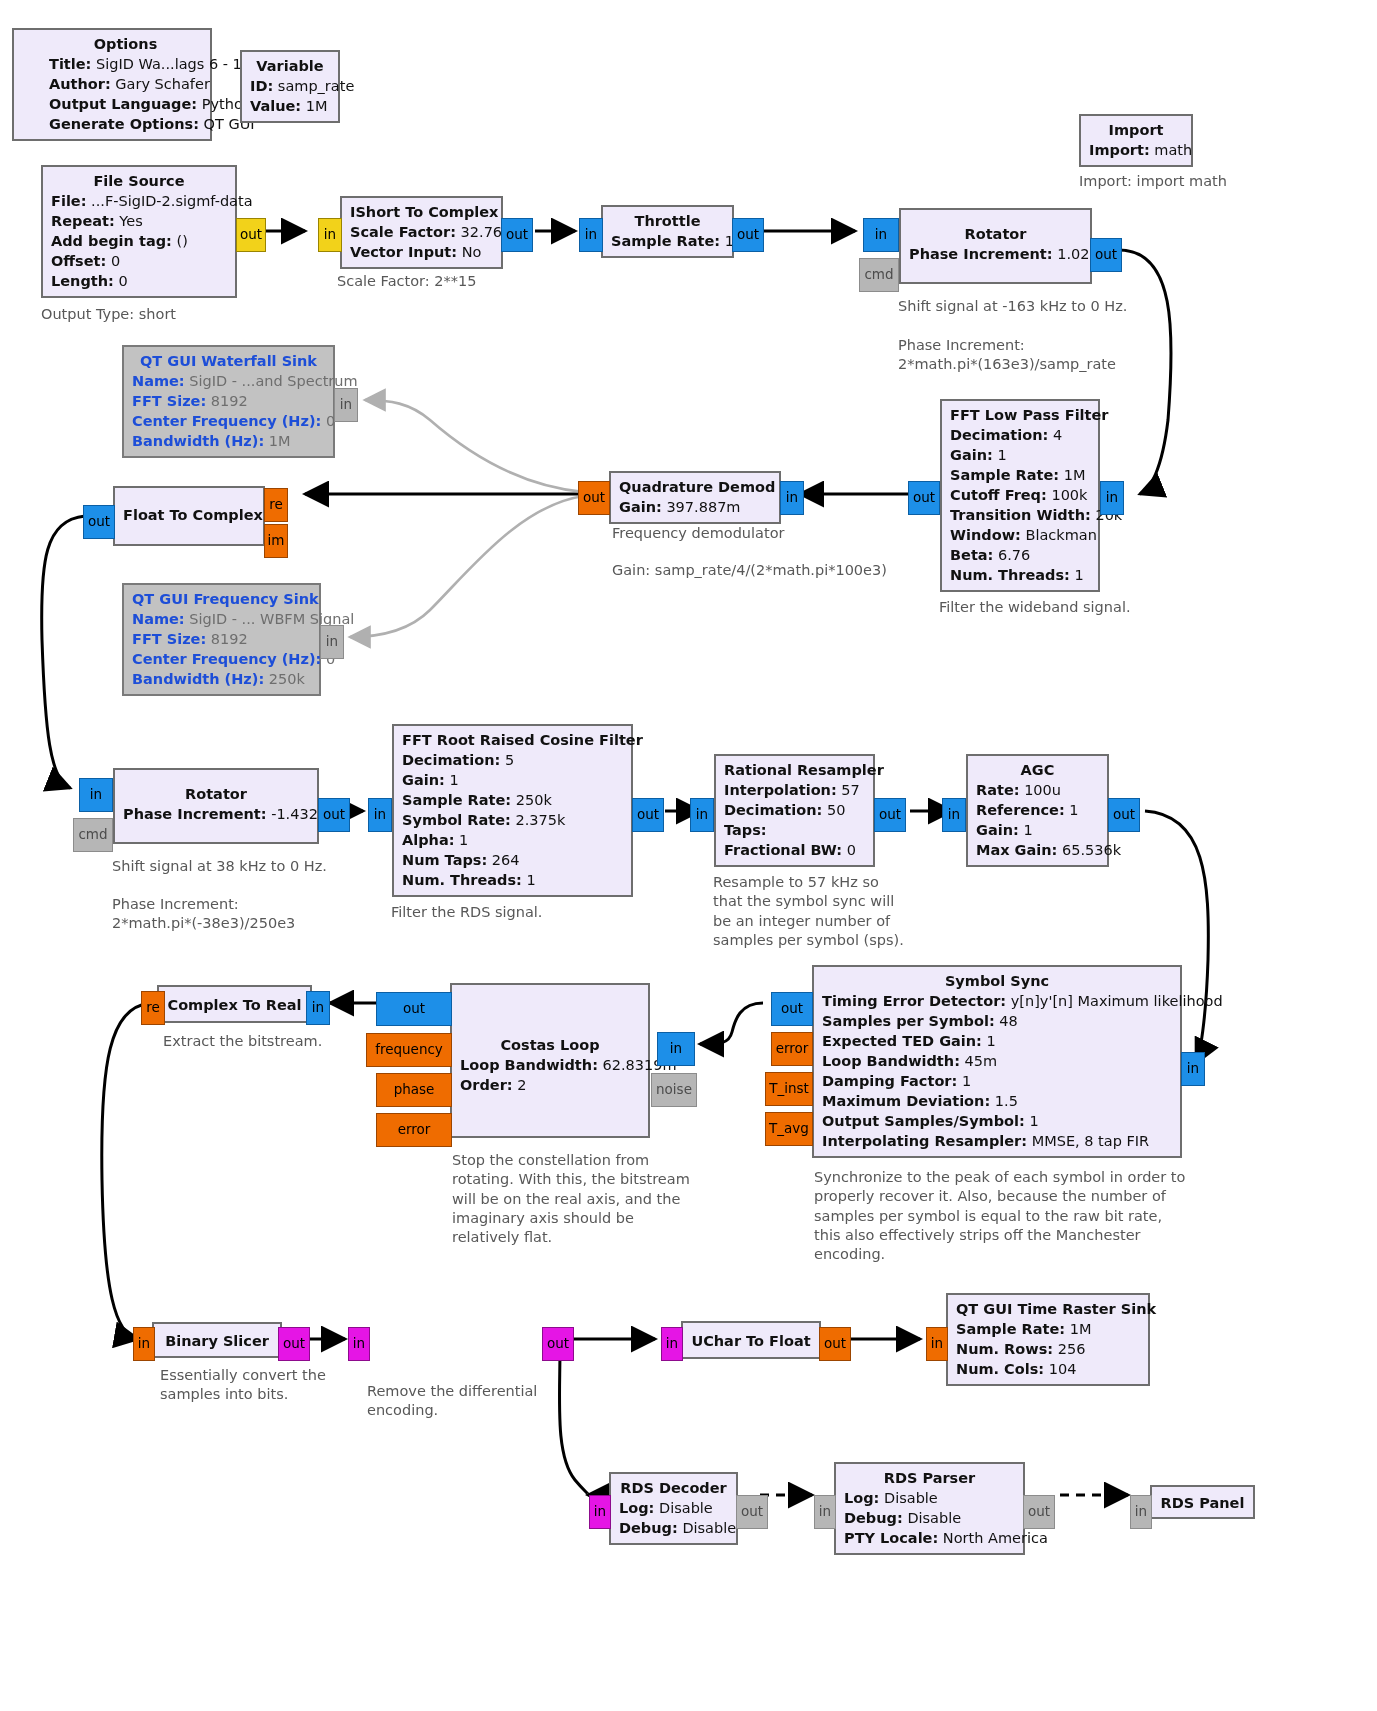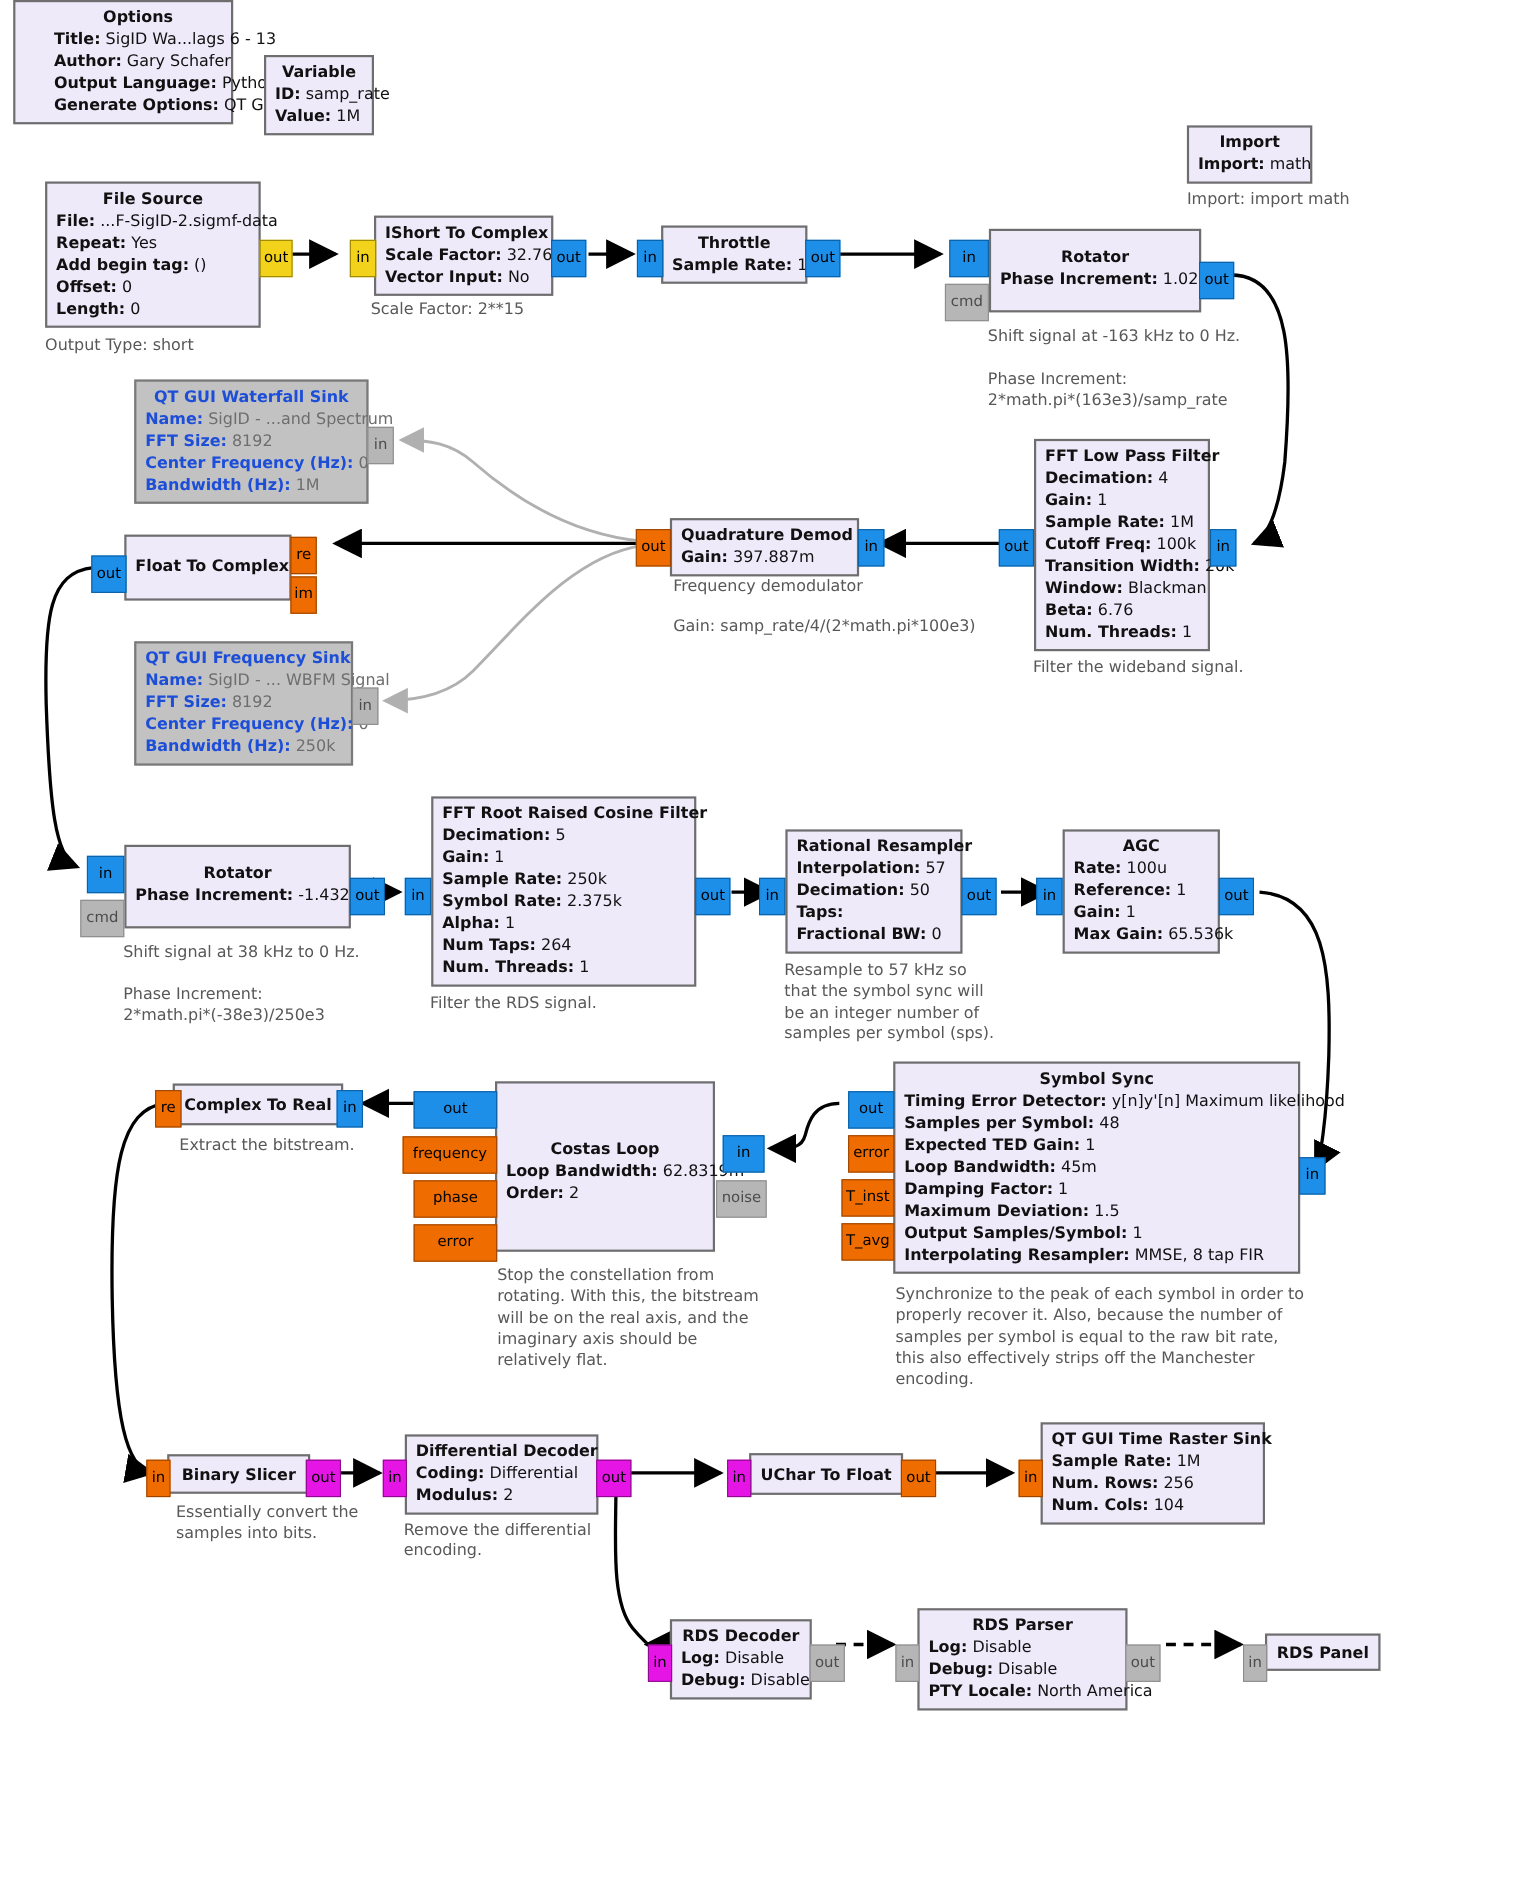--- a/index.html
+++ b/index.html
@@ -77,21 +77,21 @@
 
     <path d="M560,1348 C560,1400 555,1455 575,1480 C585,1492 590,1495 588,1495" stroke="#000" stroke-width="3" fill="none" marker-end="url(#ar)"></path>
 
     <path d="M843,1339 L920,1339" stroke="#000" stroke-width="3" fill="none" marker-end="url(#ar)"></path>
 
     <path d="M760,1495 L812,1495" stroke="#000" stroke-width="3" fill="none" stroke-dasharray="9,7" marker-end="url(#ar)"></path>
 
     <path d="M1060,1495 L1128,1495" stroke="#000" stroke-width="3" fill="none" stroke-dasharray="9,7" marker-end="url(#ar)"></path>
   </svg>
 
-  <div class="blk" style="left:12px;top:0;width:200px;padding-left:35px;">
+  <div class="blk" style="left:12px;top:28px;width:200px;padding-left:35px;">
     <span class="t">Options</span>
     <span class="r"><b>Title:</b> <span>SigID Wa...lags 6 - 13</span></span>
     <span class="r"><b>Author:</b> <span>Gary Schafer</span></span>
     <span class="r"><b>Output Language:</b> <span>Python</span></span>
     <span class="r"><b>Generate Options:</b> <span>QT GUI</span></span>
   </div>
 
   <div class="blk ctr" style="left:240px;top:50px;width:100px;">
     <span class="t">Variable</span>
     <span class="r"><b>ID:</b> <span>samp_rate</span></span>
@@ -287,25 +287,20 @@
   <div class="note" style="left:163px;top:1032px;">Extract the bitstream.</div>
 
   <div class="blk ctr" style="left:152px;top:1322px;width:130px;height:36px;padding-top:7px;">
     <span class="t">Binary Slicer</span>
   </div>
   <div class="port p-orange" style="left:133px;top:1327px;width:22px;height:25px;">in</div>
   <div class="port p-magenta" style="left:278px;top:1327px;width:32px;height:25px;">out</div>
   <div class="note" style="left:160px;top:1366px;">Essentially convert the
 samples into bits.</div>
 
-  <div class="blk" style="left:368px;top:1304px;width:176px;">
-    <span class="t">Differential Decoder</span>
-    <span class="r"><b>Coding:</b> <span>Differential</span></span>
-    <span class="r"><b>Modulus:</b> <span>2</span></span>
-  </div>
   <div class="port p-magenta" style="left:348px;top:1327px;width:22px;height:25px;">in</div>
   <div class="port p-magenta" style="left:542px;top:1327px;width:32px;height:25px;">out</div>
   <div class="note" style="left:367px;top:1382px;">Remove the differential
 encoding.</div>
 
   <div class="blk ctr" style="left:681px;top:1321px;width:140px;height:38px;padding-top:8px;">
     <span class="t">UChar To Float</span>
   </div>
   <div class="port p-magenta" style="left:661px;top:1327px;width:22px;height:25px;">in</div>
   <div class="port p-orange" style="left:819px;top:1327px;width:32px;height:25px;">out</div>

